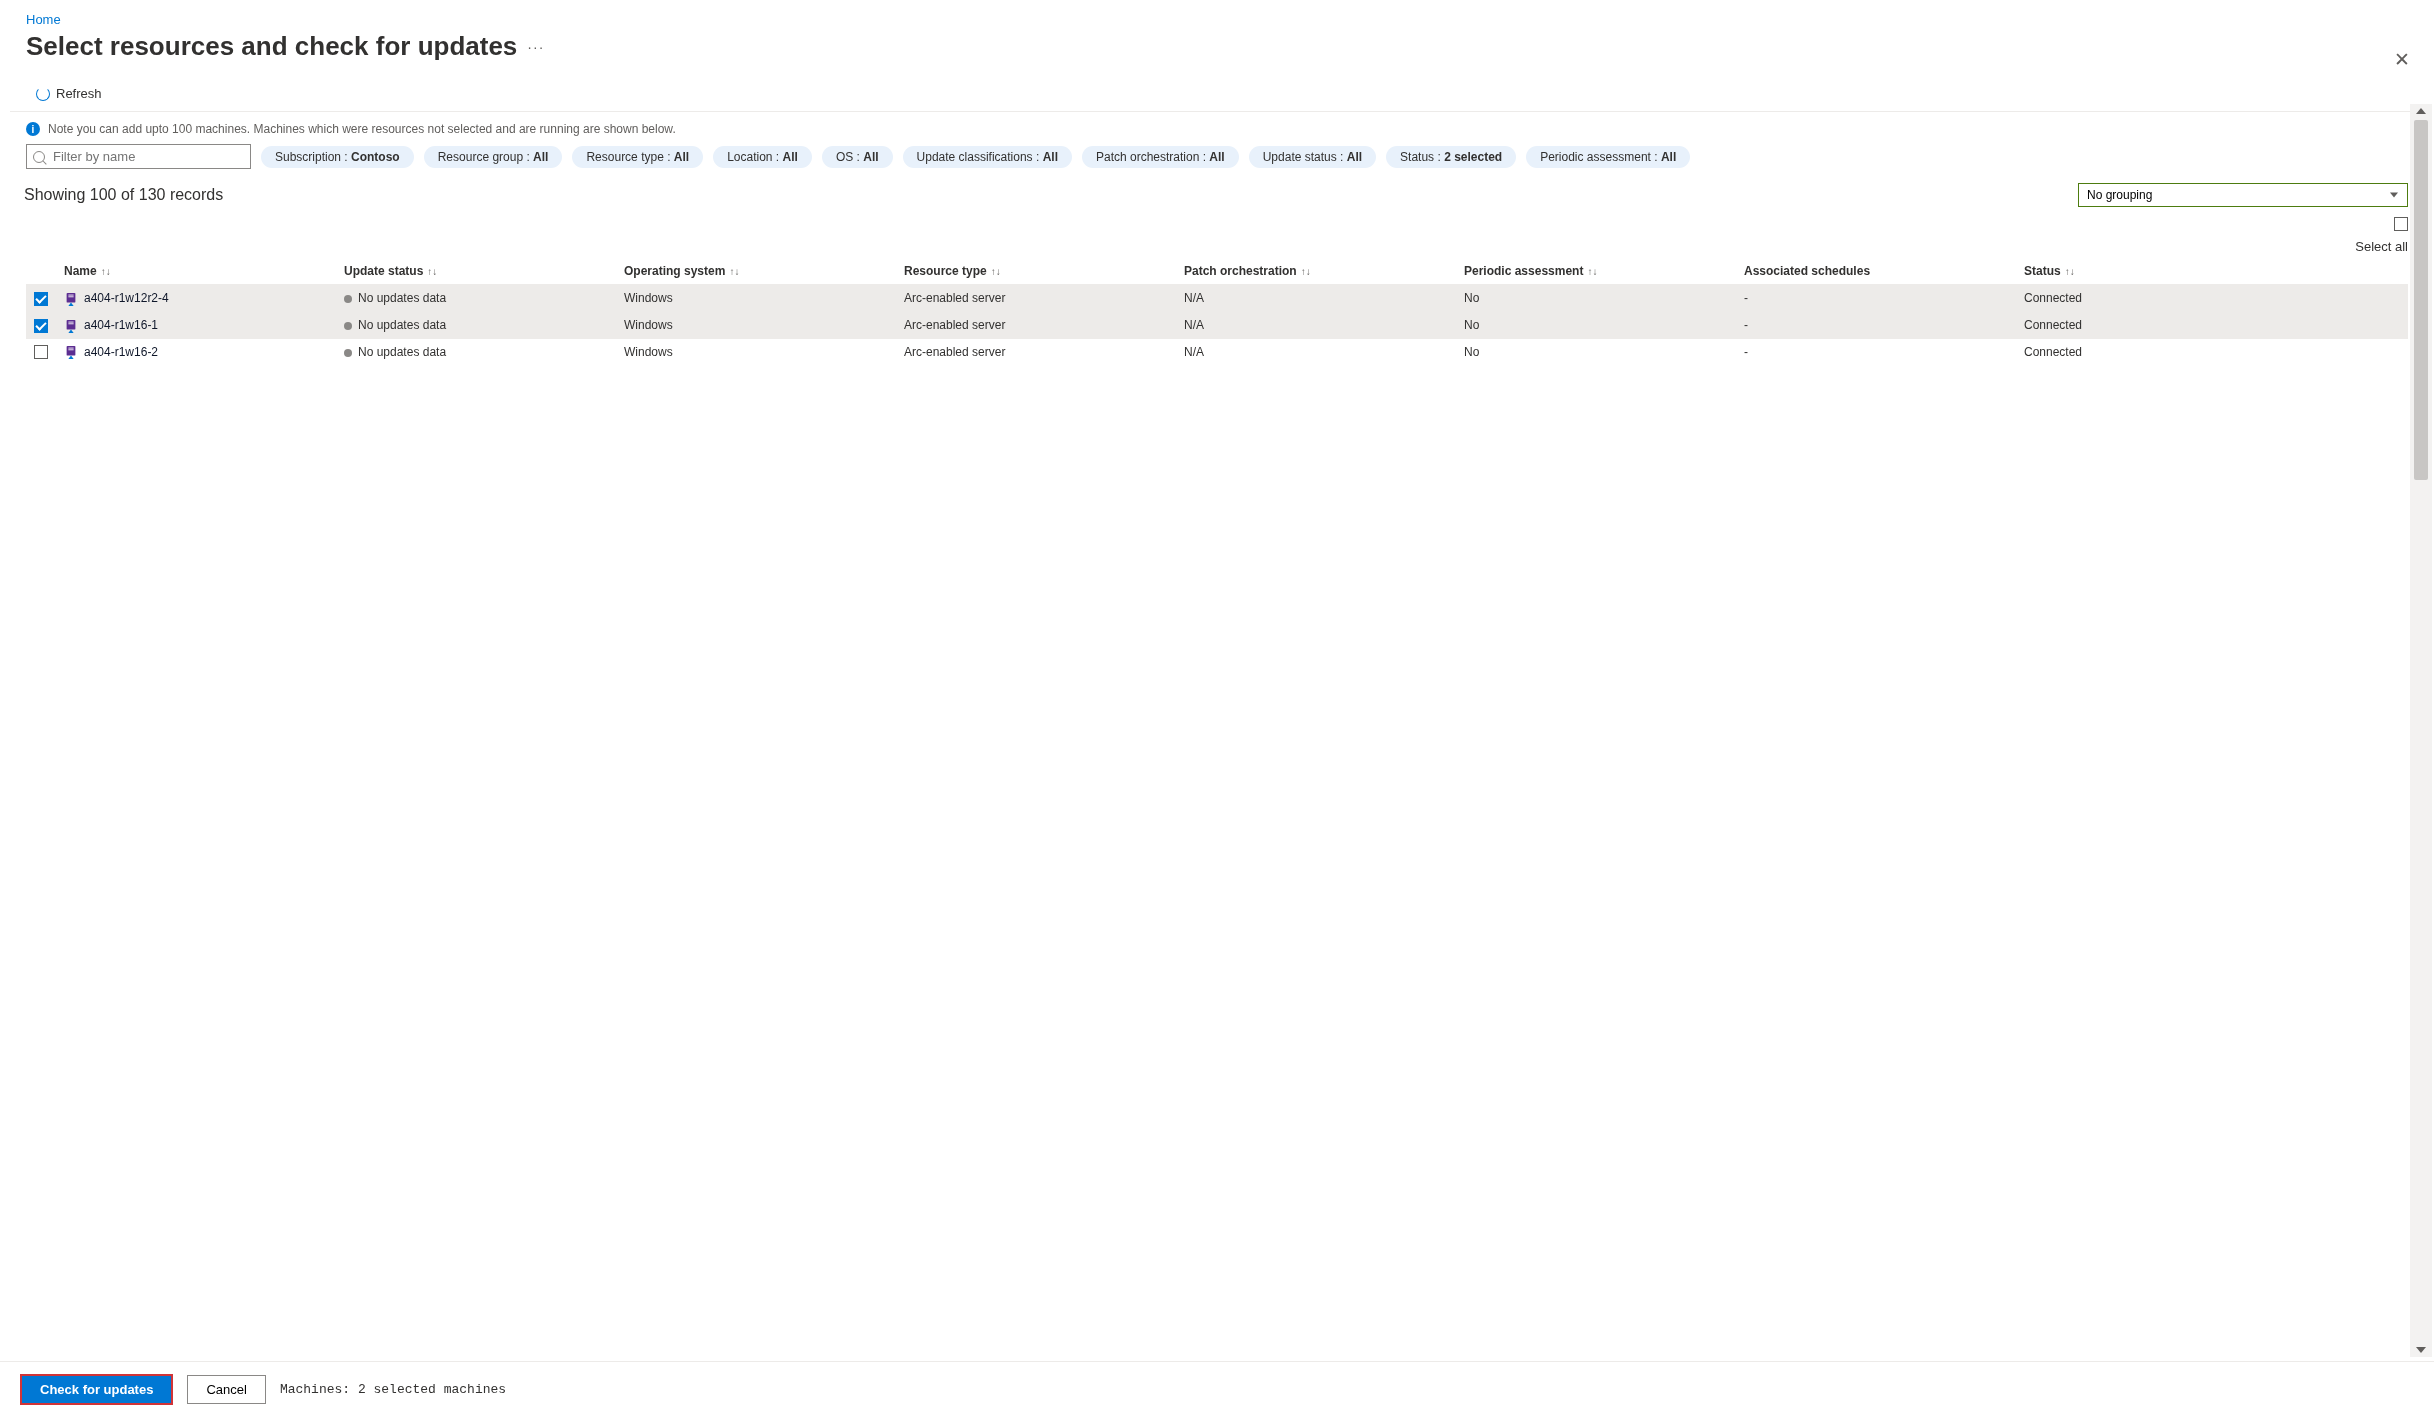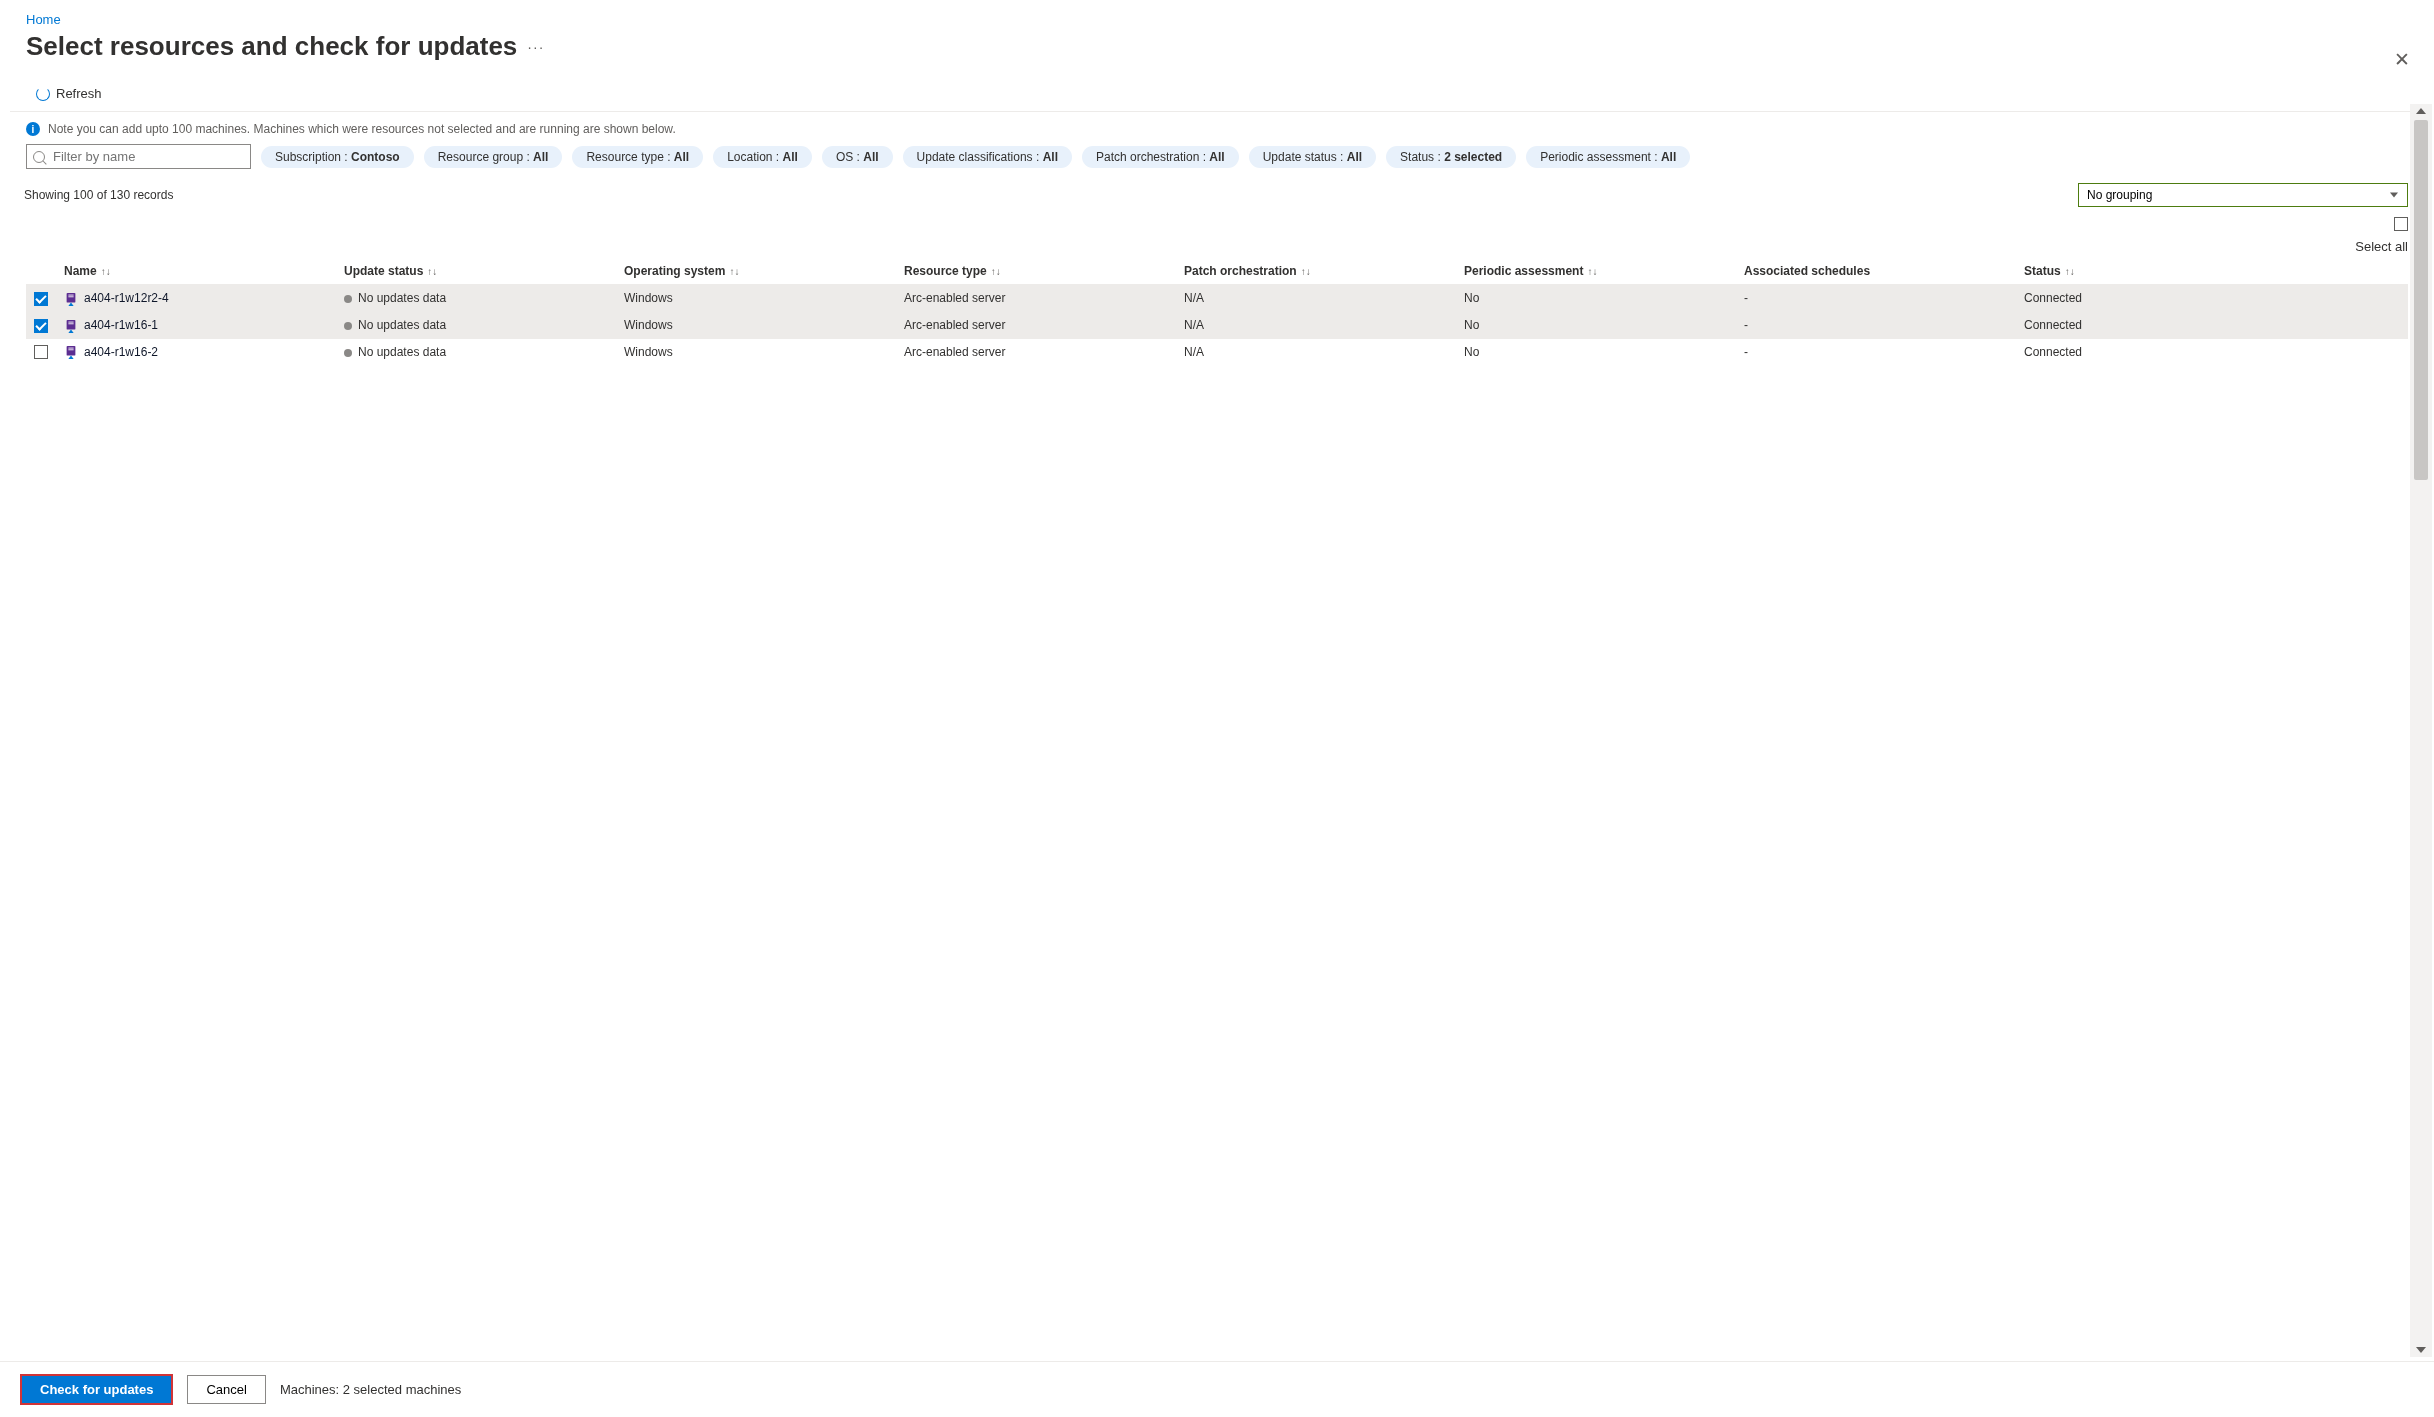--- a/index.html
+++ b/index.html
@@ -27,21 +27,21 @@
     .filters-row { display: flex; align-items: center; gap: 10px; padding: 0 26px 10px; flex-wrap: wrap; }
     .filter-input-wrap { position: relative; }
     .filter-input { width: 225px; padding: 4px 8px 4px 26px; border: 1px solid #8a8886; font-size: 13px; }
     .filter-search-icon { position: absolute; left: 7px; top: 50%; transform: translateY(-50%); width: 12px; height: 12px; border: 1.2px solid #8a8886; border-radius: 50%; }
     .filter-search-icon::after { content: ""; position: absolute; width: 5px; height: 1.2px; background: #8a8886; transform: rotate(45deg); bottom: -2px; right: -3px; }
     .pill { background: #e8f1fb; border-radius: 14px; padding: 4px 14px; font-size: 12px; color: #323130; cursor: pointer; white-space: nowrap; }
     .pill b { font-weight: 600; }
 
     
     .records-row { display: flex; align-items: center; justify-content: space-between; padding: 4px 26px 6px 24px; }
-    .records-count { font-size: 12px; color: #323130; }
+    .records-count { font-size: 16px; color: #323130; }
     .grouping-select { width: 330px; padding: 4px 8px; border: 1px solid #4d7c0f; font-size: 12px; background: #fff; appearance: none; position: relative; }
     .grouping-wrap { position: relative; }
     .grouping-wrap::after { content: ""; position: absolute; right: 10px; top: 50%; transform: translateY(-50%); border-left: 4px solid transparent; border-right: 4px solid transparent; border-top: 5px solid #605e5c; pointer-events: none; }
 
     
     .select-all-row { display: flex; align-items: flex-end; gap: 8px; padding: 4px 26px 4px 36px; font-size: 13px; flex-direction: column; }
     .tbl { width: calc(100% - 52px); margin: 0 26px; border-collapse: collapse; font-size: 12px; }
     .tbl th { text-align: left; font-weight: 600; padding: 6px 8px; border-bottom: 1px solid #edebe9; }
     .tbl td { padding: 6px 8px; }
     .tbl tr.row-selected { background: #edebe9; }
@@ -67,21 +67,21 @@
     .scrollbar-v { position: absolute; right: 2px; top: 104px; bottom: 60px; width: 22px; background: #f3f2f1; display: flex; flex-direction: column; align-items: center; justify-content: space-between; }
     .scroll-arrow { width: 0; height: 0; border-left: 5px solid transparent; border-right: 5px solid transparent; margin: 4px 0; }
     .scroll-arrow.up { border-bottom: 6px solid #605e5c; }
     .scroll-arrow.down { border-top: 6px solid #605e5c; }
     .scroll-thumb { position: absolute; top: 16px; width: 14px; height: 360px; background: #c8c6c4; border-radius: 2px; }
 
     
     .footer { position: absolute; bottom: 0; left: 0; right: 0; border-top: 1px solid #edebe9; padding: 12px 20px; display: flex; align-items: center; gap: 14px; background: #fff; }
     .btn-primary { background: #0078d4; color: #fff; border: 2.5px solid #d13438; padding: 6px 18px; font-size: 13px; font-weight: 600; cursor: pointer; }
     .btn-secondary { background: #fff; border: 1px solid #8a8886; padding: 6px 18px; font-size: 13px; cursor: pointer; }
-    .footer-status { font-size: 13px; color: #323130; }
+    .footer-status { font-size: 13px; color: #323130; font-family: Liberation Mono, monospace; }
   </style>
 </head>
 <body>
 
 <div class="page">
 
   <div class="breadcrumb">
     <a href="#">Home</a>
   </div>
 

